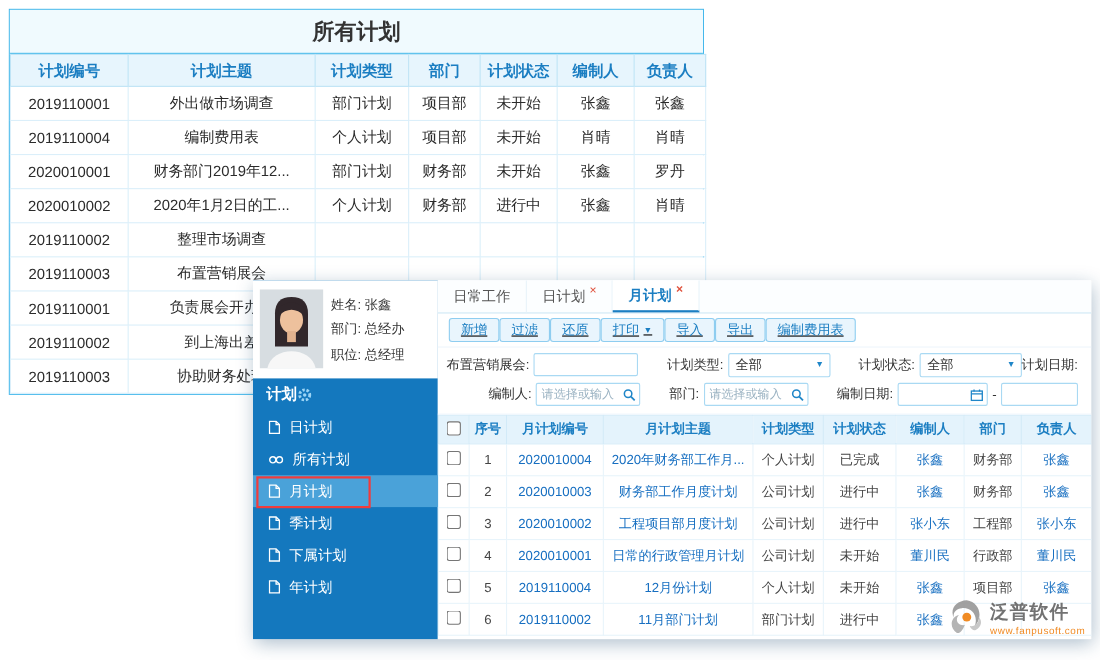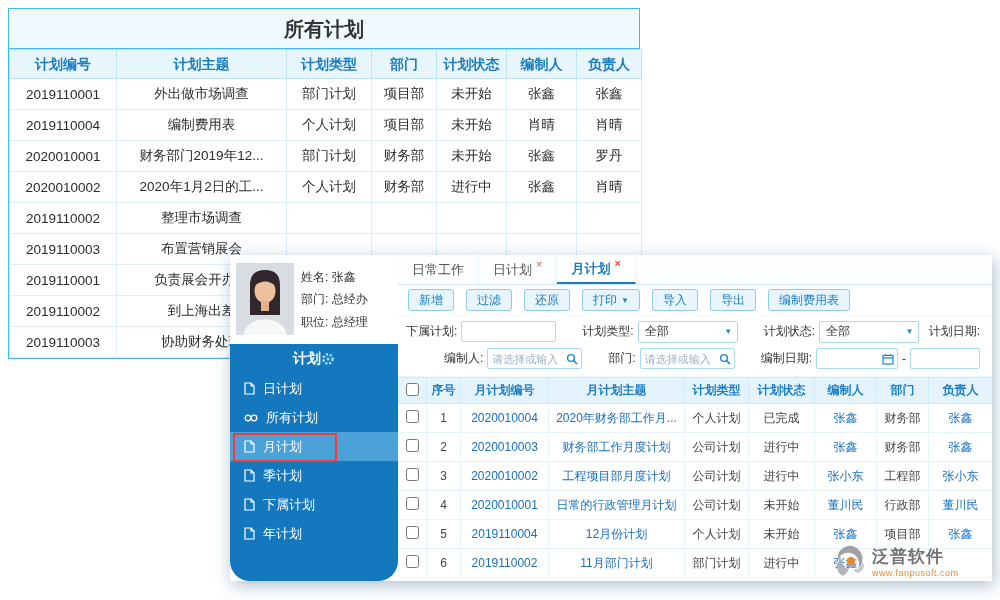--- a/index.html
+++ b/index.html
@@ -15,45 +15,45 @@
   .ap-table th { background:#e7f5fd; color:#1b7ec2; font-size:14px; font-weight:bold;
     border:1px solid #bfe4f6; padding:5px 3px; line-height:18px; word-break:break-all; }
   .ap-table td { border:1px solid #dbeffa; font-size:13.5px; color:#2b2b2b; text-align:center;
     height:31px; padding:0 4px; white-space:nowrap; overflow:hidden; background:#fff; }
 
   
   .window-monthly { position:absolute; left:230px; top:255px; width:762px; height:326px;
     background:#fff; z-index:2; display:flex; box-shadow:2px 4px 16px rgba(20,70,110,.35); }
 
   
-  .sidebar { width:168px; background:#1478be; flex-shrink:0; display:flex; flex-direction:column;border-radius:20px; }
+  .sidebar { width:168px; background:#1478be; flex-shrink:0; display:flex; flex-direction:column; }
   .profile { background:#fff; height:89px; display:flex; gap:7px; padding:8px 6px; }
   .photo { width:58px; height:72px; flex-shrink:0; }
   .profile-info { display:flex; flex-direction:column; justify-content:space-evenly; font-size:12px; color:#333; }
-  .side-section { height:30px; display:flex; align-items:center; justify-content:center;
+  .side-section { height:30px; display:flex; align-items:center; justify-content:flex-start;
     padding:0 12px; color:#fff; font-size:14px; font-weight:bold; }
   .side-menu { flex:1; display:flex; flex-direction:column; }
   .side-item { height:29px; display:flex; align-items:center; gap:8px; padding-left:14px;
     color:#fff; font-size:13px; cursor:pointer; position:relative; }
   .side-item.selected { background:#4aa2d9; }
   .side-item.selected::after { content:""; position:absolute; left:3px; top:1px; width:100px;
     height:25px; border:2px solid #f23b3b; pointer-events:none; }
   .side-icon { display:flex; align-items:center; }
 
   
   .main { flex:1; min-width:0; display:flex; flex-direction:column; background:#fff; }
   .tabbar { height:30px; display:flex; align-items:stretch; border-bottom:1px solid #cfe8f6;
     background:#fcfeff; font-size:13px; flex-shrink:0; }
   .tab { padding:0 14px; display:flex; align-items:center; color:#555; cursor:pointer;
     border-right:1px solid #e8f3fa; }
   .tab.active { color:#1b7ec2; font-weight:bold; background:#fff; border-bottom:2px solid #1b7ec2; }
   .tab-close { color:#e0543f; font-size:11px; margin-left:4px; position:relative; top:-6px; cursor:pointer; }
 
-  .toolbar { height:31px; display:flex; align-items:center; gap:12px; padding:0 10px;
-    border-bottom:1px solid #eef6fc; flex-shrink:0; }
+  .toolbar { height:31px; display:flex; align-items:center; gap:0; padding:0 10px;
+    border-bottom:1px solid #eef6fc; flex-shrink:0;text-decoration:underline; }
   .tb-btn { background:#e9f5fd; border:1px solid #8ecdf0; color:#1b7ec2; font-size:12px;
     height:22px; padding:0 10px; border-radius:3px; cursor:pointer; display:flex;
     align-items:center; gap:4px; font-family:inherit; }
   .dd-arrow { font-size:8px; color:#1b7ec2; }
 
   .filters { padding:2px 8px 4px; border-bottom:1px solid #eef6fc; flex-shrink:0; overflow:hidden; }
   .f-row { display:flex; align-items:center; height:27px; font-size:12px; color:#333; white-space:nowrap; }
   .f-row label { margin:0 4px 0 26px; }
   .f-row label:first-child { margin-left:0; }
   .f-row.r2 label:first-child { margin-left:38px; }
@@ -73,21 +73,21 @@
   .table-wrap { flex:1; overflow:hidden; }
   .m-table { width:100%; border-collapse:collapse; table-layout:fixed; font-size:12px; }
   .m-table th { background:#e4f3fc; color:#1b7ec2; font-weight:bold; border:1px solid #d2eaf8;
     height:26px; padding:0 2px; white-space:nowrap; overflow:hidden; }
   .m-table td { border:1px solid #e8f4fb; text-align:center; height:29px; color:#444;
     white-space:nowrap; overflow:hidden; padding:0 3px; }
   .m-table td.link { color:#176fc1; cursor:pointer; }
   .m-cb { width:13px; height:13px; cursor:pointer; }
 
   
-  .watermark { position:absolute; left:832px; top:542px; width:134px; z-index:5; display:flex;
+  .watermark { position:absolute; left:860px; top:542px; width:134px; z-index:5; display:flex;
     align-items:center; gap:4px; opacity:.95; }
   .wm-text { display:flex; flex-direction:column; }
   .wm-brand { font-size:17px; font-weight:bold; color:#6b6b6b; letter-spacing:1px; }
   .wm-url { font-size:9px; color:#f08519; letter-spacing:.5px; }
 </style>
 </head>
 <body>
 
 <div class="window-all-plans">
   <div class="ap-title">所有计划</div>
@@ -319,21 +319,21 @@
         <button class="tb-btn">
           <span>导出</span>
         </button>
         <button class="tb-btn">
           <span>编制费用表</span>
         </button>
       </div>
 
     <div class="filters">
       <div class="f-row r1">
-        <label>下属计划:</label>
+        <label>布置营销展会:</label>
         <input class="f-input" style="">
         <label>计划类型:</label>
         <span class="sel">
           <span class="val">全部</span>
           <span class="arr">▼</span>
         </span>
         <label>计划状态:</label>
         <span class="sel">
           <span class="val">全部</span>
           <span class="arr">▼</span>

